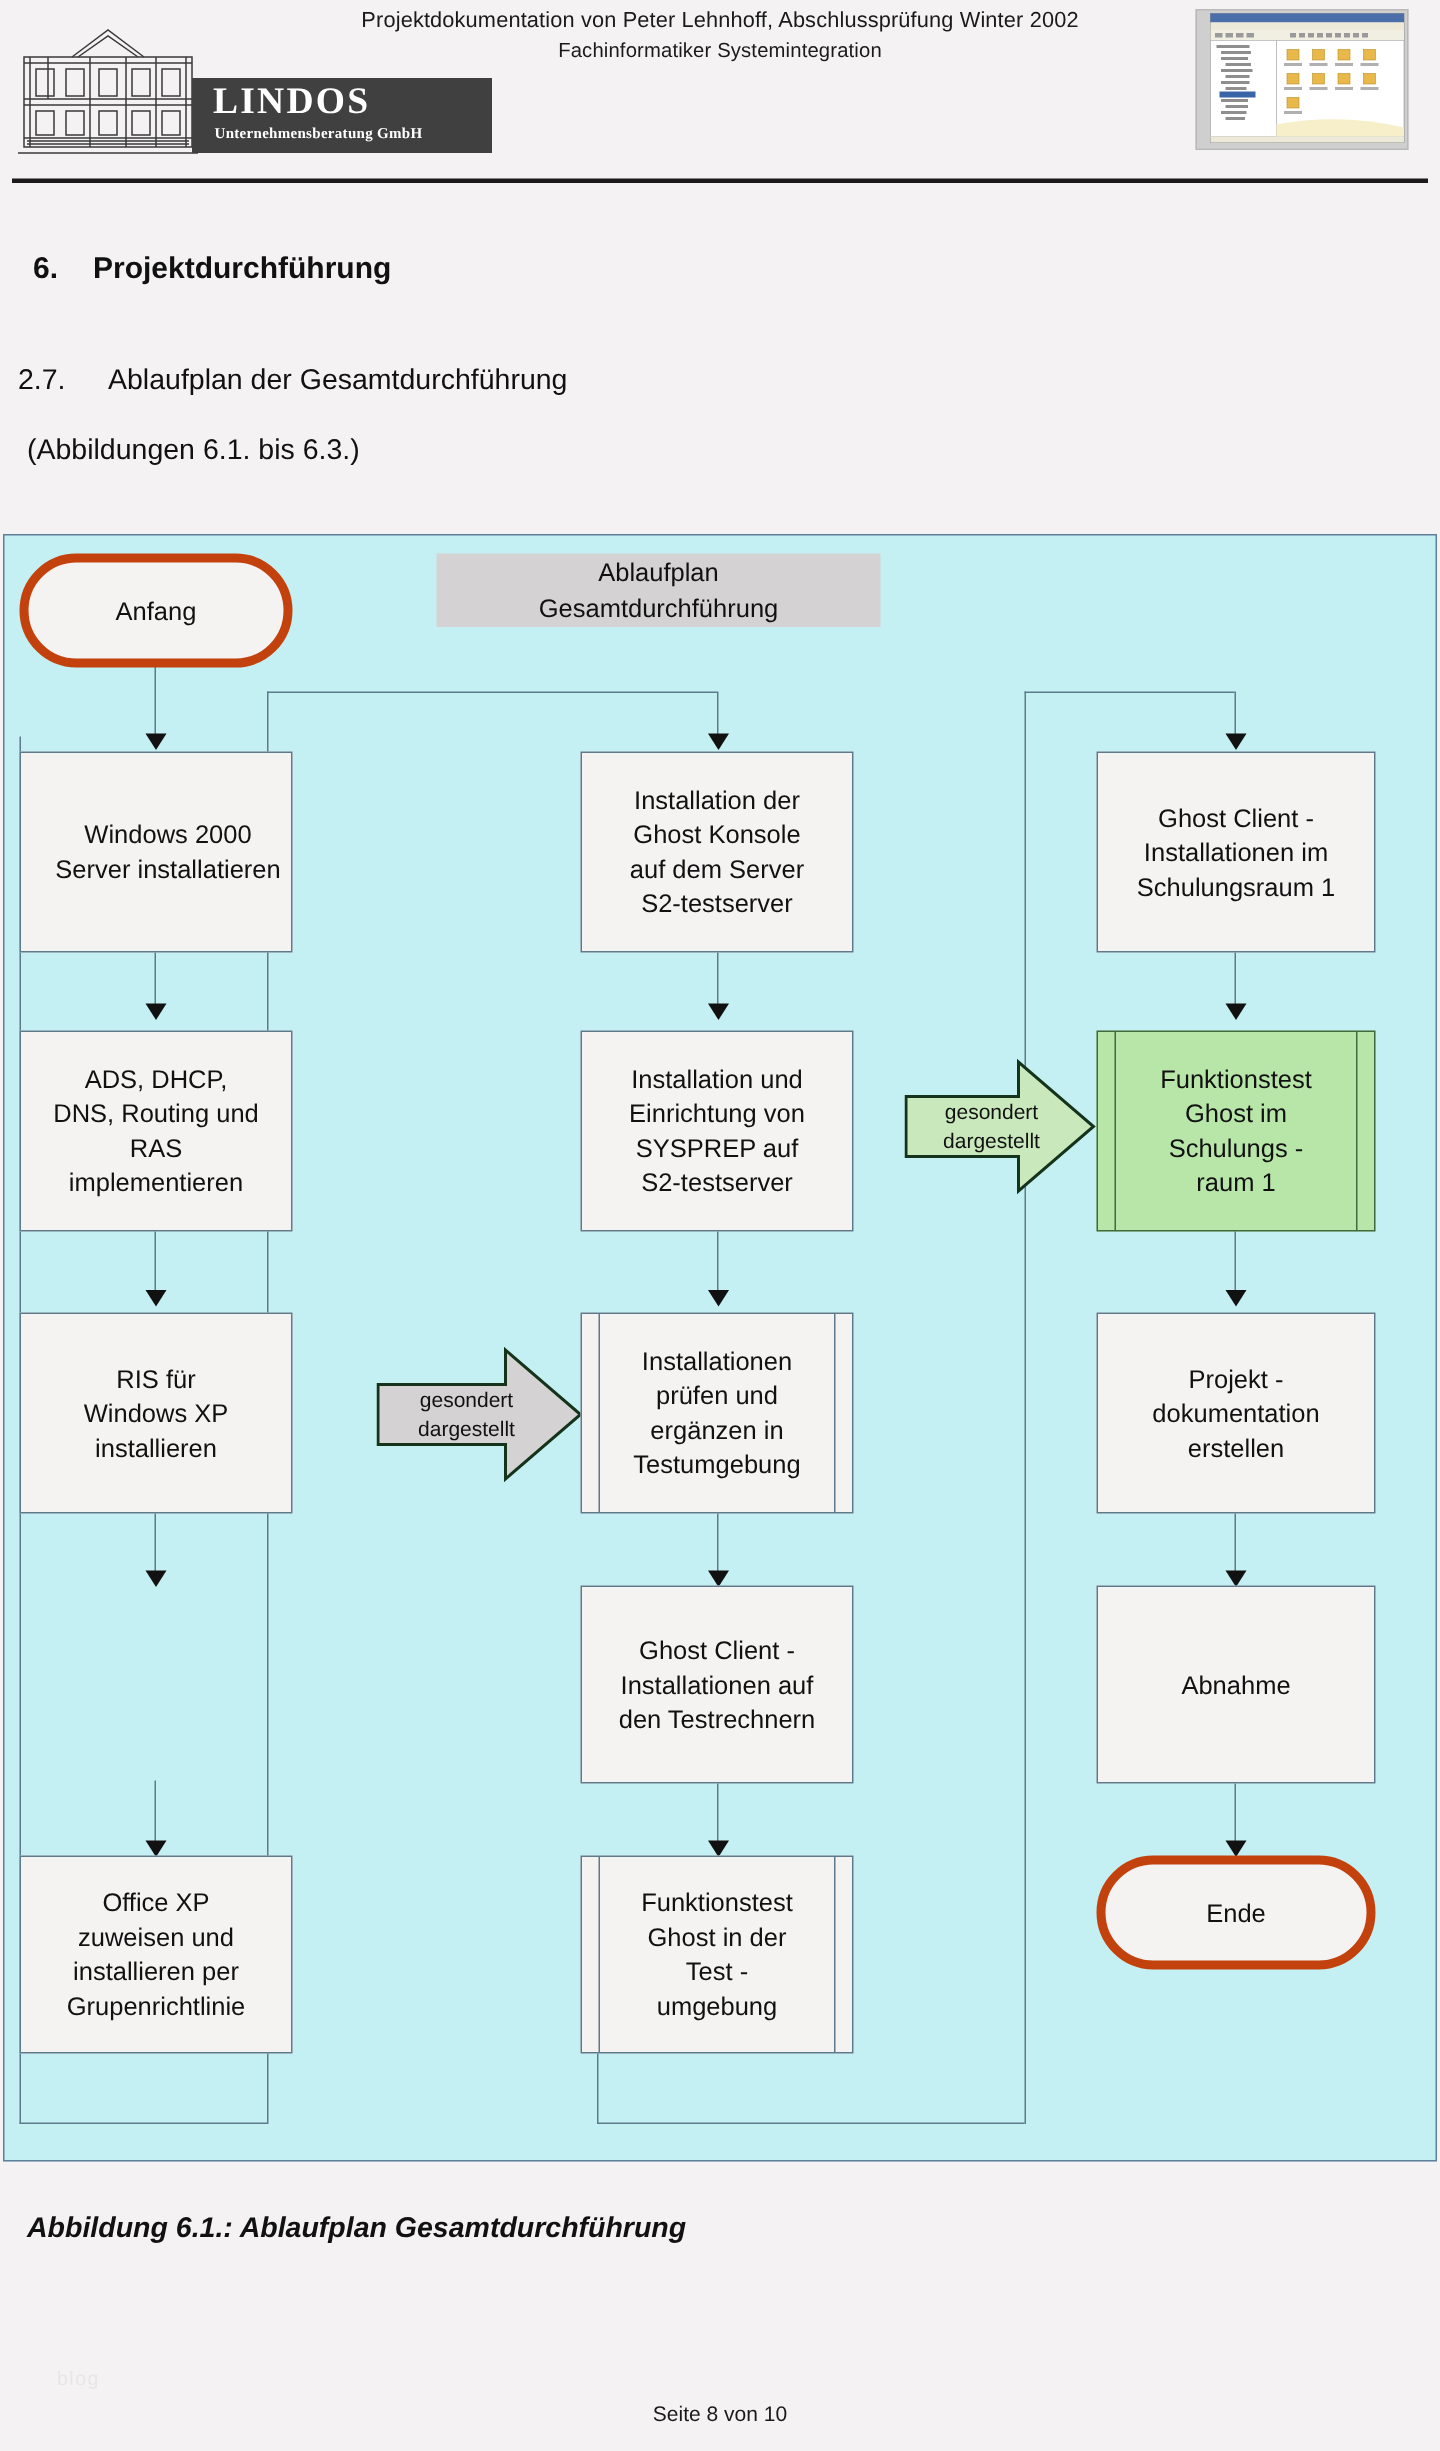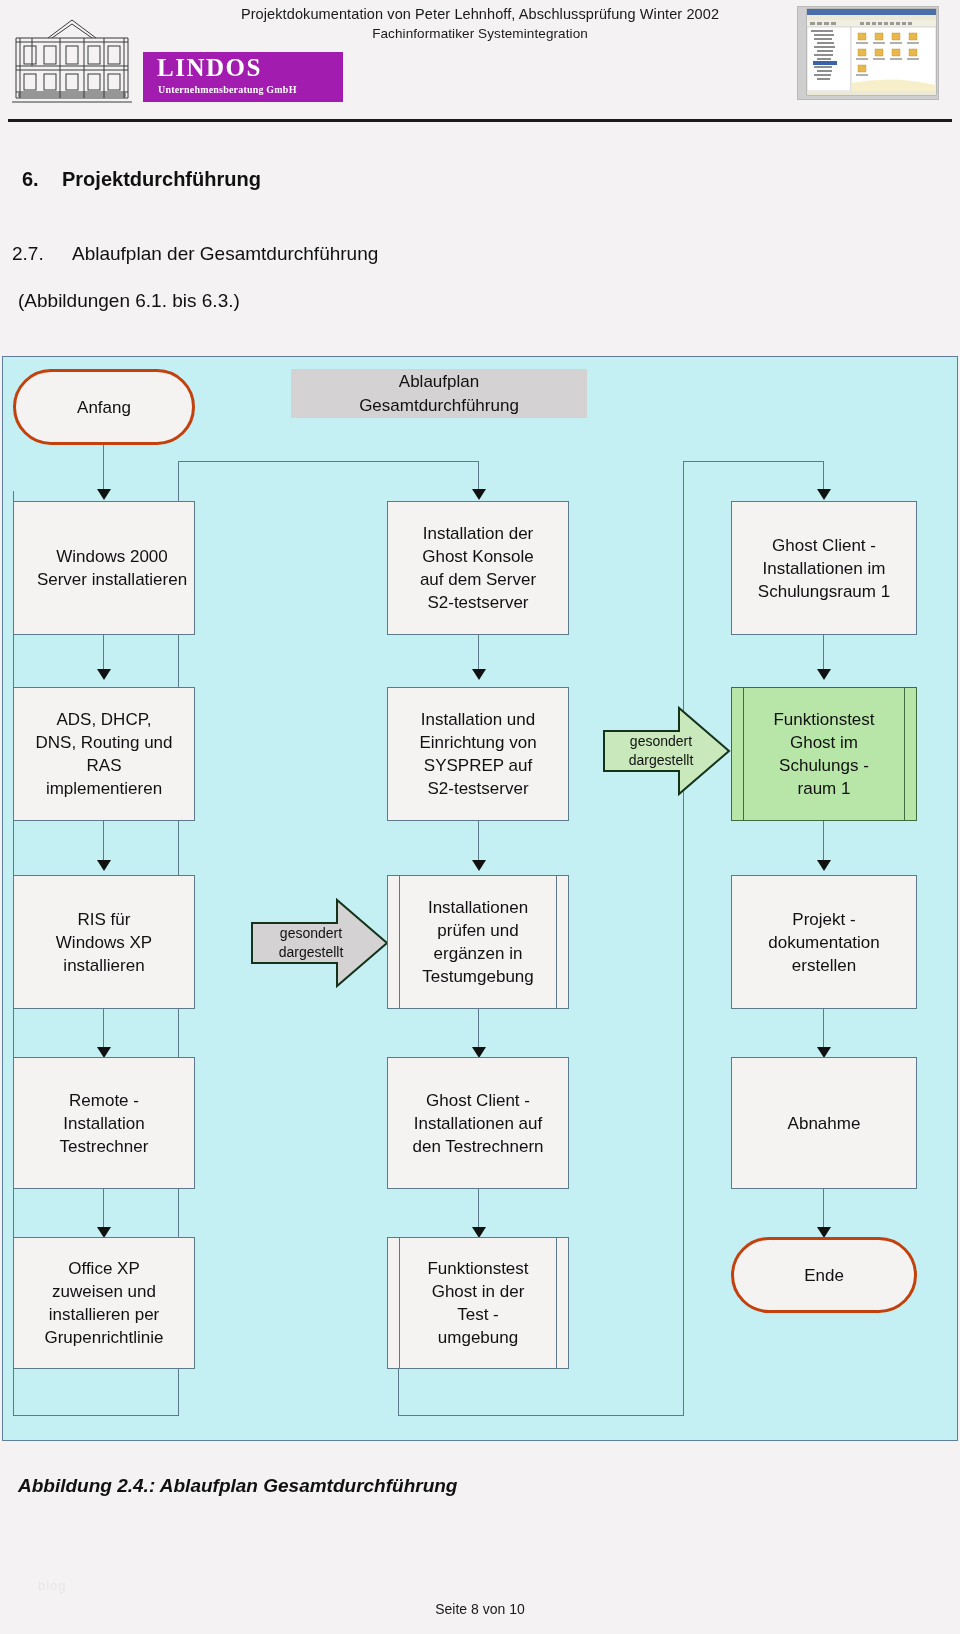--- a/index.html
+++ b/index.html
@@ -12,21 +12,21 @@
 
   
   #page-header{position:absolute;left:0;top:0;width:960px;height:128px;background:#f4f2f3;}
   #header-title-block{position:absolute;left:175px;top:4px;width:610px;text-align:center;}
   .hdr-line{font-size:14.5px;line-height:20px;color:#1a1a1a;letter-spacing:.1px;}
   .hdr-line2{font-size:13.5px;}
 
   
   #house-logo{position:absolute;left:8px;top:8px;width:128px;height:98px;}
   
-  #lindos-plate{position:absolute;left:143px;top:52px;width:200px;height:50px;background:#a21caf;}
+  #lindos-plate{position:absolute;left:128px;top:52px;width:200px;height:50px;background:#404040;}
   #lindos-name{position:absolute;left:14px;top:2px;font-family:"Liberation Serif","DejaVu Serif",serif;
     font-size:25px;font-weight:700;color:#ffffff;letter-spacing:1.5px;}
   #lindos-sub{position:absolute;left:15px;top:32px;font-family:"Liberation Serif","DejaVu Serif",serif;
     font-size:10px;font-weight:700;color:#ffffff;letter-spacing:.2px;}
 
   
   #header-thumb{position:absolute;left:797px;top:6px;width:140px;height:92px;background:#cfcfcf;
     border:1px solid #b9b9b9;overflow:hidden;}
   #header-rule{position:absolute;left:8px;top:119px;width:944px;height:0;border-top:3px solid #1b1b1b;}
 
@@ -37,21 +37,21 @@
   #h-sub-num{display:inline-block;width:60px;}
   #h-note{position:absolute;left:18px;top:290px;font-size:19px;color:#111;}
 
   
   #flow{position:absolute;left:2px;top:356px;width:956px;height:1085px;
         background:#c5f0f3;border:1px solid #5f7f9a;box-sizing:border-box;}
 
   .node{position:absolute;box-sizing:border-box;background:#f5f2f2;border:1px solid #5d7a8c;
         display:flex;align-items:center;justify-content:center;text-align:center;
         font-size:17px;line-height:23px;color:#111;padding:2px 4px;}
-  .node.term{border-radius:60px;border:3px solid #c2410c;text-align:right;}
+  .node.term{border-radius:60px;border:6px solid #c2410c;text-align:right;}
   
   .node.pre{padding-left:14px;padding-right:14px;}
   .node.pre:before,.node.pre:after{content:"";position:absolute;top:0;bottom:0;width:0;border-left:1px solid #5d7a8c;}
   .node.pre:before{left:11px;} .node.pre:after{right:11px;}
   .node.green{background:#b8e6a8;border-color:#3f6b3f;}
   .node.green.pre:before,.node.green.pre:after{border-left-color:#3f6b3f;}
 
   #title-box{position:absolute;background:#d4d2d2;border:0;color:#111;
         display:flex;align-items:center;justify-content:center;text-align:center;
         font-size:17px;line-height:24px;}
@@ -285,25 +285,20 @@
 RAS
 implementieren</span>
   </div>
 
   <div class="node" style="left:10px;top:518px;width:182px;height:134px;">
     <span style="white-space:pre-line">RIS für
 Windows XP
 installieren</span>
   </div>
 
-  <div class="node" style="left:10px;top:700px;width:182px;height:132px;">
-    <span style="white-space:pre-line">Remote -
-Installation
-Testrechner</span>
-  </div>
 
   <div class="node" style="left:10px;top:880px;width:182px;height:132px;">
     <span style="white-space:pre-line">Office XP
 zuweisen und
 installieren per
 Grupenrichtlinie</span>
   </div>
 
   <div class="node" style="left:384px;top:144px;width:182px;height:134px;">
     <span style="white-space:pre-line">Installation der
@@ -361,15 +356,15 @@
   <div class="node" style="left:728px;top:700px;width:186px;height:132px;">
     <span style="white-space:pre-line">Abnahme</span>
   </div>
 
   <div class="node term" style="left:728px;top:880px;width:186px;height:76px;">
     <span>Ende</span>
   </div>
 
 </div>
 
-<div id="caption">Abbildung 2.4.: Ablaufplan Gesamtdurchführung</div>
+<div id="caption">Abbildung 6.1.: Ablaufplan Gesamtdurchführung</div>
 <div id="watermark">blog</div>
 <div id="footer-page">Seite 8 von 10</div>
 
 </body></html>

